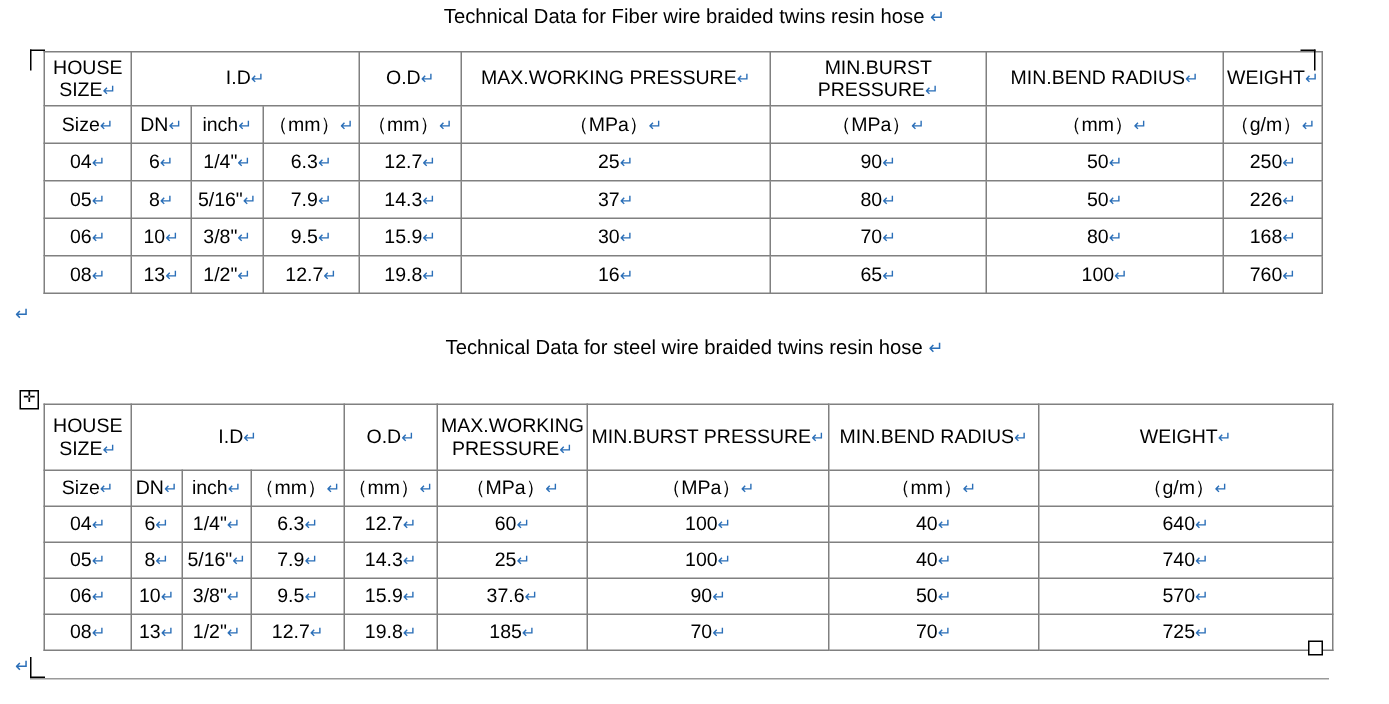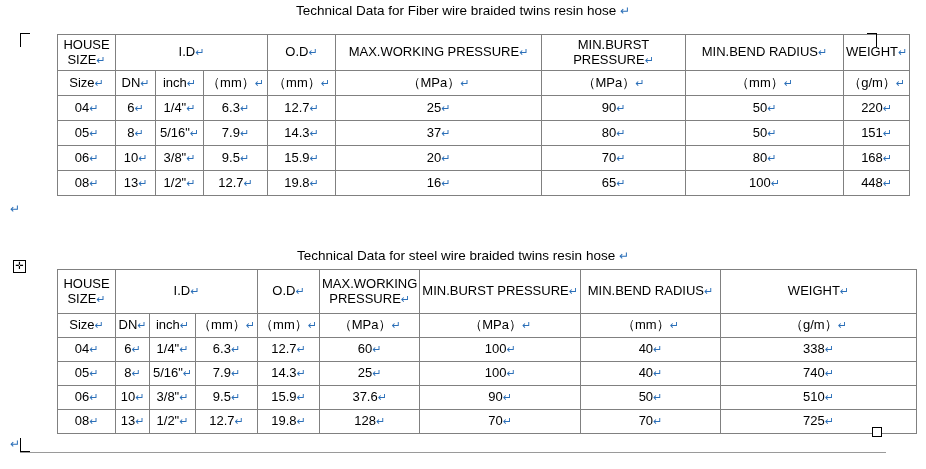--- a/index.html
+++ b/index.html
@@ -27,21 +27,20 @@
     color: #000;
     white-space: nowrap;
   }
   .pilcrow {
     color: #2b6fb8;
     font-size: 12px;
   }
   .tbl {
     border-collapse: collapse;
     table-layout: fixed;
-    margin-left: 28px;
   }
   .tbl td {
     border: 1px solid #808080;
     text-align: center;
     vertical-align: middle;
     font-size: 13px;
     padding: 1px 2px;
     line-height: 1.15;
     white-space: nowrap;
   }
@@ -64,21 +63,21 @@
   
   #table2-wrap {
     position: absolute;
     left: 29px;
     top: 269px;
   }
   #table2 td { height: 21px; }
   #table2 tr.head td { height: 41px; }
 
   #title1 { position: absolute; left: 0; top: 3px; width: 926px; }
-  #title2 { position: absolute; left: 0; top: 248px; width: 926px; text-align: center; }
+  #title2 { position: absolute; left: 0; top: 224px; width: 926px; text-align: center; }
 
   
   .corner {
     position: absolute;
     width: 8px;
     height: 8px;
     border: 1px solid #000;
     background: #fff;
   }
   .tickline {
@@ -157,54 +156,54 @@
       </tr>
       <tr>
         <td><span>04</span><span class="mark">↵</span></td>
         <td><span>6</span><span class="mark">↵</span></td>
         <td><span>1/4"</span><span class="mark">↵</span></td>
         <td><span>6.3</span><span class="mark">↵</span></td>
         <td><span>12.7</span><span class="mark">↵</span></td>
         <td colspan="2"><span>25</span><span class="mark">↵</span></td>
         <td><span>90</span><span class="mark">↵</span></td>
         <td><span>50</span><span class="mark">↵</span></td>
-        <td><span>220</span><span class="mark">↵</span></td>
+        <td><span>250</span><span class="mark">↵</span></td>
       </tr>
       <tr>
         <td><span>05</span><span class="mark">↵</span></td>
         <td><span>8</span><span class="mark">↵</span></td>
         <td><span>5/16"</span><span class="mark">↵</span></td>
         <td><span>7.9</span><span class="mark">↵</span></td>
         <td><span>14.3</span><span class="mark">↵</span></td>
         <td colspan="2"><span>37</span><span class="mark">↵</span></td>
         <td><span>80</span><span class="mark">↵</span></td>
         <td><span>50</span><span class="mark">↵</span></td>
-        <td><span>151</span><span class="mark">↵</span></td>
+        <td><span>226</span><span class="mark">↵</span></td>
       </tr>
       <tr>
         <td><span>06</span><span class="mark">↵</span></td>
         <td><span>10</span><span class="mark">↵</span></td>
         <td><span>3/8"</span><span class="mark">↵</span></td>
         <td><span>9.5</span><span class="mark">↵</span></td>
         <td><span>15.9</span><span class="mark">↵</span></td>
-        <td colspan="2"><span>20</span><span class="mark">↵</span></td>
+        <td colspan="2"><span>30</span><span class="mark">↵</span></td>
         <td><span>70</span><span class="mark">↵</span></td>
         <td><span>80</span><span class="mark">↵</span></td>
         <td><span>168</span><span class="mark">↵</span></td>
       </tr>
       <tr>
         <td><span>08</span><span class="mark">↵</span></td>
         <td><span>13</span><span class="mark">↵</span></td>
         <td><span>1/2"</span><span class="mark">↵</span></td>
         <td><span>12.7</span><span class="mark">↵</span></td>
         <td><span>19.8</span><span class="mark">↵</span></td>
         <td colspan="2"><span>16</span><span class="mark">↵</span></td>
         <td><span>65</span><span class="mark">↵</span></td>
         <td><span>100</span><span class="mark">↵</span></td>
-        <td><span>448</span><span class="mark">↵</span></td>
+        <td><span>760</span><span class="mark">↵</span></td>
       </tr>
     </tbody>
       </table>
   </div>
 
   <div class="stray-mark" style="left:10px; top:202px;">↵</div>
 
   <div id="title2" class="title">
     <span>Technical Data for steel wire braided twins resin hose</span>
     <span class="pilcrow">↵</span>
@@ -248,21 +247,21 @@
       </tr>
       <tr>
         <td><span>04</span><span class="mark">↵</span></td>
         <td><span>6</span><span class="mark">↵</span></td>
         <td><span>1/4"</span><span class="mark">↵</span></td>
         <td><span>6.3</span><span class="mark">↵</span></td>
         <td><span>12.7</span><span class="mark">↵</span></td>
         <td><span>60</span><span class="mark">↵</span></td>
         <td><span>100</span><span class="mark">↵</span></td>
         <td><span>40</span><span class="mark">↵</span></td>
-        <td><span>338</span><span class="mark">↵</span></td>
+        <td><span>640</span><span class="mark">↵</span></td>
       </tr>
       <tr>
         <td><span>05</span><span class="mark">↵</span></td>
         <td><span>8</span><span class="mark">↵</span></td>
         <td><span>5/16"</span><span class="mark">↵</span></td>
         <td><span>7.9</span><span class="mark">↵</span></td>
         <td><span>14.3</span><span class="mark">↵</span></td>
         <td><span>25</span><span class="mark">↵</span></td>
         <td><span>100</span><span class="mark">↵</span></td>
         <td><span>40</span><span class="mark">↵</span></td>
@@ -270,29 +269,29 @@
       </tr>
       <tr>
         <td><span>06</span><span class="mark">↵</span></td>
         <td><span>10</span><span class="mark">↵</span></td>
         <td><span>3/8"</span><span class="mark">↵</span></td>
         <td><span>9.5</span><span class="mark">↵</span></td>
         <td><span>15.9</span><span class="mark">↵</span></td>
         <td><span>37.6</span><span class="mark">↵</span></td>
         <td><span>90</span><span class="mark">↵</span></td>
         <td><span>50</span><span class="mark">↵</span></td>
-        <td><span>510</span><span class="mark">↵</span></td>
+        <td><span>570</span><span class="mark">↵</span></td>
       </tr>
       <tr>
         <td><span>08</span><span class="mark">↵</span></td>
         <td><span>13</span><span class="mark">↵</span></td>
         <td><span>1/2"</span><span class="mark">↵</span></td>
         <td><span>12.7</span><span class="mark">↵</span></td>
         <td><span>19.8</span><span class="mark">↵</span></td>
-        <td><span>128</span><span class="mark">↵</span></td>
+        <td><span>185</span><span class="mark">↵</span></td>
         <td><span>70</span><span class="mark">↵</span></td>
         <td><span>70</span><span class="mark">↵</span></td>
         <td><span>725</span><span class="mark">↵</span></td>
       </tr>
     </tbody>
       </table>
   </div>
 
   <div class="tickline" style="left:20px; top:33px; width:1px; height:14px;"></div>
   <div class="tickline" style="left:20px; top:33px; width:10px; height:1px;"></div>

